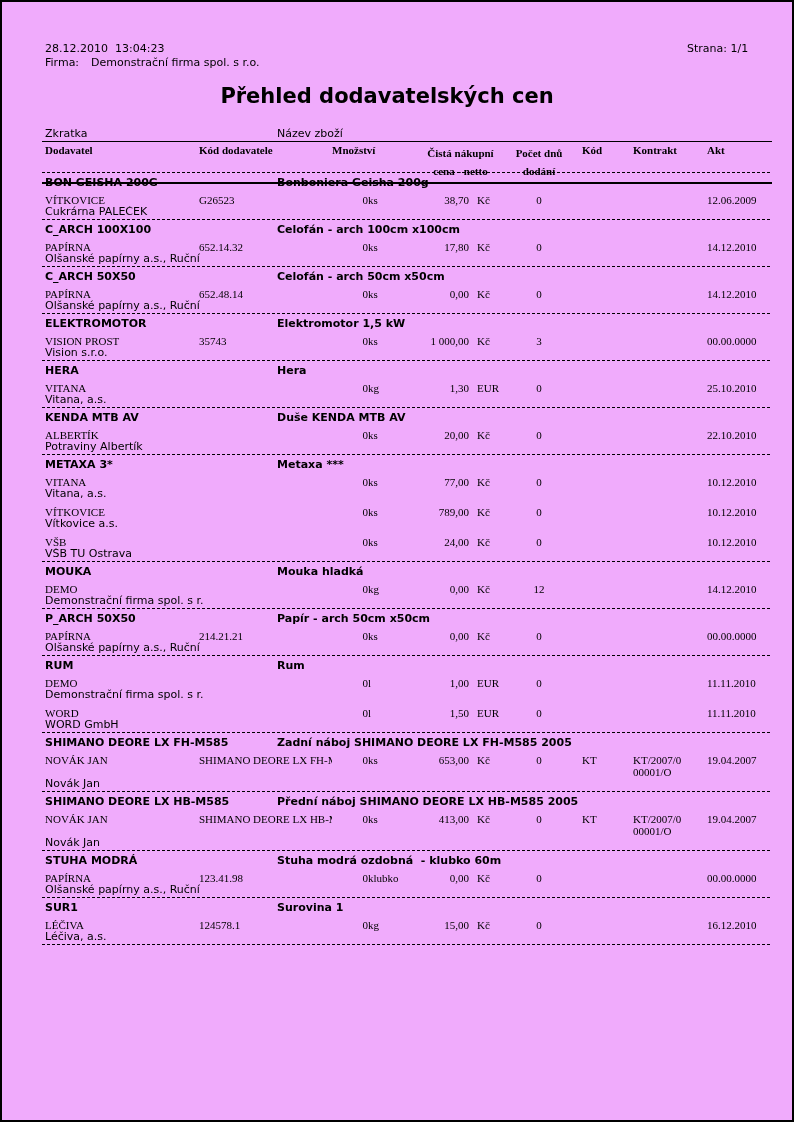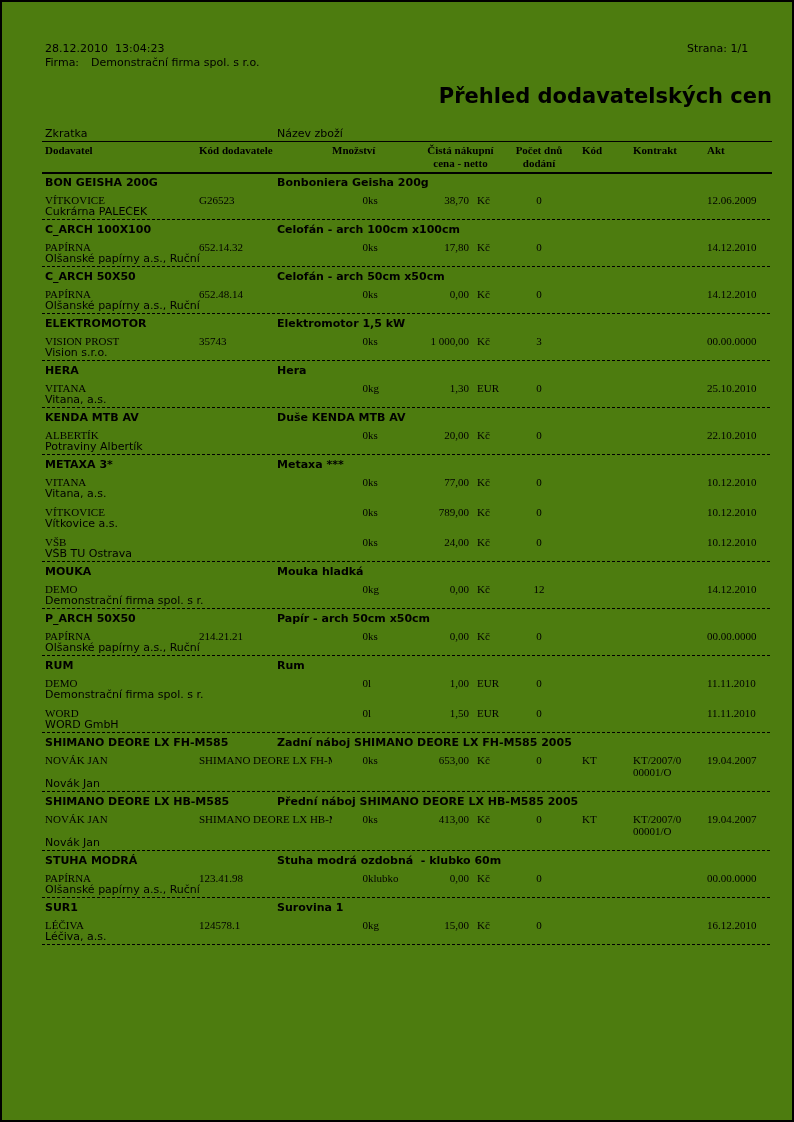--- a/index.html
+++ b/index.html
@@ -1,47 +1,47 @@
 <!DOCTYPE html>
 <html lang="cs"><head>
 <meta charset="utf-8">
 <style>
   html,body{margin:0;padding:0;background:#e8e8e8;}
   .page{
     position:relative;
     width:794px;height:1122px;
     box-sizing:border-box;
-    background:#4d7c0f;
+    background:#f0abfc;
     border:2px solid #000;
     font-family:"DejaVu Sans", sans-serif;
     font-size:11px;
     color:#000;
     overflow:hidden;
   }
   .content{position:absolute;left:0;top:0;width:770px;height:100%;overflow:hidden;}
 
   
   .meta{position:absolute;top:40px;left:43px;line-height:14px;}
   .meta-date{white-space:pre;}
   .meta-firm{display:flex;}
   .firm-name{margin-left:12px;}
   .strana{position:absolute;top:40px;left:685px;}
 
   
-  .title{position:absolute;top:82px;left:0;width:100%;text-align:right;
+  .title{position:absolute;top:82px;left:0;width:100%;text-align:center;
          font-size:21px;font-weight:bold;letter-spacing:0px;}
 
   
   .htable{position:absolute;top:126px;left:40px;width:743px;}
   .grid{display:grid;grid-template-columns:154px 133px 36px 46px 55px 38px 64px 36px 80px 98px;
         padding-left:3px;line-height:12px;font-family:Liberation Serif, serif;}
   .hrow1{display:grid;grid-template-columns:232px 1fr;padding-left:3px;line-height:12px;
          font-weight:normal;border-bottom:1px solid #000;padding-bottom:1px;}
   .hrow2{font-weight:bold;padding-top:2px;padding-bottom:2px;border-bottom:2px solid #000;}
-  .two-line{white-space:pre-line;line-height:13px;}
+  .two-line{white-space:pre-line;line-height:18px;}
   .h-mnozstvi{grid-column:3 / span 2;text-align:left;}
   .h-cena{grid-column:5 / span 2;text-align:center;}
   .h-dny{grid-column:7;text-align:center;}
   .h-kod{grid-column:8;padding-left:11px;}
   .h-kontrakt{grid-column:9;padding-left:26px;}
   .h-akt{grid-column:10;padding-left:20px;}
 
   
   .groups{position:absolute;top:170px;left:0;width:783px;}
   .group{border-top:1px dashed #000;margin-left:40px;padding-top:3px;padding-bottom:1px;}

